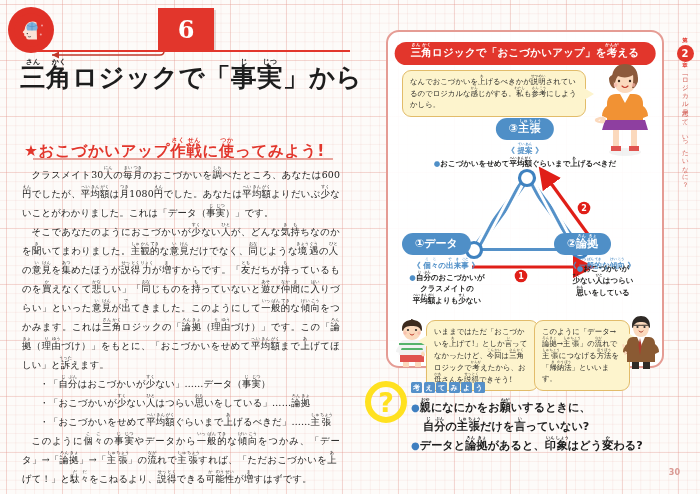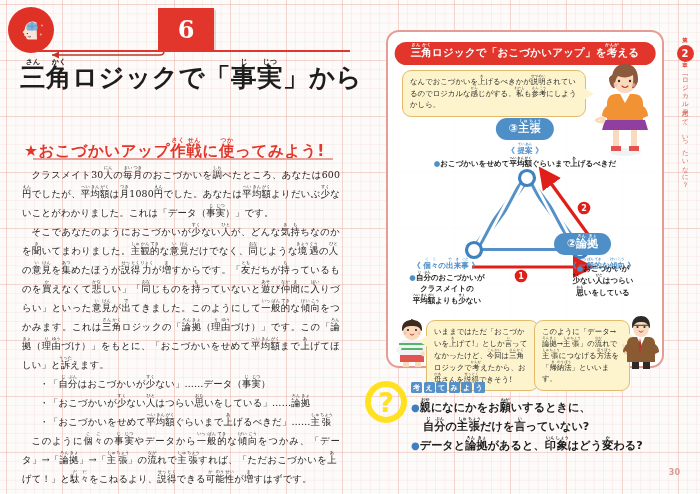--- a/index.html
+++ b/index.html
@@ -318,20 +318,21 @@
       <div class="pill pill-claim">
         ③<ruby>主<rt>しゅ</rt></ruby><ruby>張<rt>ちょう</rt></ruby>
       </div>
       <div class="sub-label sub-claim">
         《 <ruby>提<rt>てい</rt></ruby><ruby>案<rt>あん</rt></ruby> 》
       </div>
       <div class="node-text nt-claim">
         <span class="dot">●</span>おこづかいをせめて<ruby>平<rt>へい</rt></ruby><ruby>均<rt>きん</rt></ruby><ruby>額<rt>がく</rt></ruby>ぐらいまで<ruby>上<rt>あ</rt></ruby>げるべきだ
       </div>
 
+      <div class="pill pill-data">①データ</div>
       <div class="sub-label sub-data">
         《 <ruby>個<rt>こ</rt></ruby><ruby>々<rt>こ</rt></ruby>の<ruby>出<rt>で</rt></ruby><ruby>来<rt>き</rt></ruby><ruby>事<rt>ごと</rt></ruby> 》
       </div>
       <div class="node-text nt-data">
         <span class="dot">●</span><ruby>自<rt>じ</rt></ruby><ruby>分<rt>ぶん</rt></ruby>のおこづかいが<br>クラスメイトの<br><ruby>平<rt>へい</rt></ruby><ruby>均<rt>きん</rt></ruby><ruby>額<rt>がく</rt></ruby>よりも<ruby>少<rt>すく</rt></ruby>ない
       </div>
 
       <div class="pill pill-warrant">
         ②<ruby>論<rt>ろん</rt></ruby><ruby>拠<rt>きょ</rt></ruby>
       </div>

